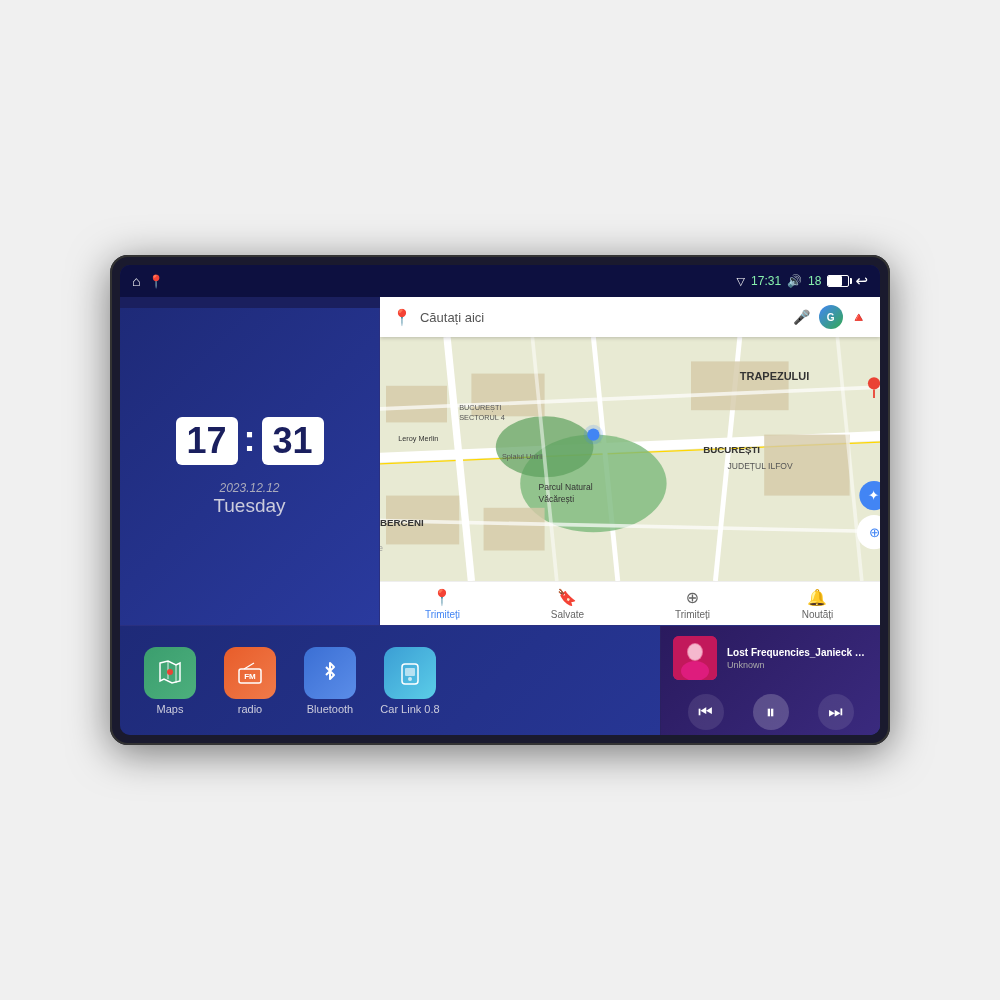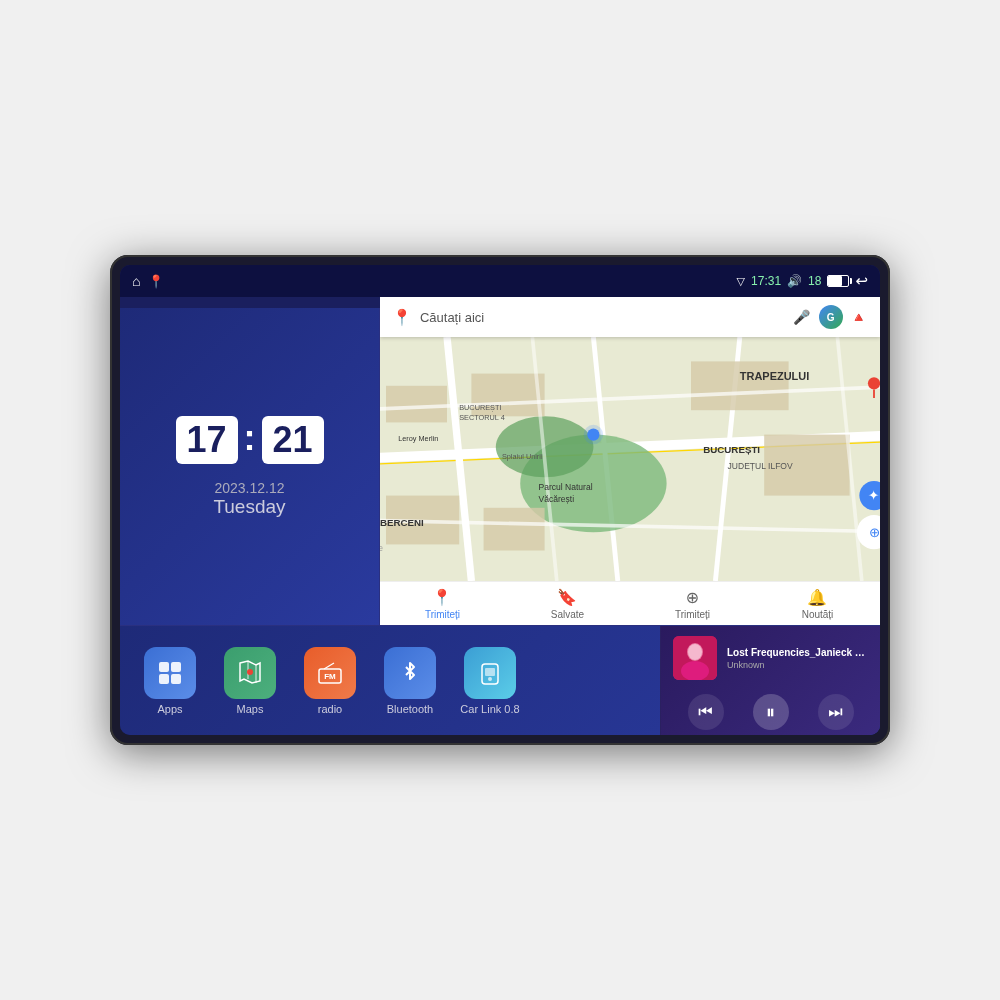--- a/index.html
+++ b/index.html
@@ -136,22 +136,23 @@
       color: #fff;
       line-height: 1;
       margin-top: -4px;
     }
 
     .clock-date {
       text-align: center;
       color: #ccd;
     }
     .clock-date-line {
-      font-size: 14px;
+      font-size: 12px;
       color: #aab;
+      font-style: italic;
     }
     .clock-day-line {
       font-size: 19px;
       color: #ccd;
       font-weight: 500;
     }
 
     
     .map-widget {
       flex: 1;
@@ -352,21 +353,21 @@
 
       <div class="top-section">
 
         <div class="clock-widget">
           <div class="clock-display">
             <div class="clock-block">
               <span class="clock-number">17</span>
             </div>
             <span class="clock-colon">:</span>
             <div class="clock-block">
-              <span class="clock-number">21</span>
+              <span class="clock-number">31</span>
             </div>
           </div>
           <div class="clock-date">
             <div class="clock-date-line">2023.12.12</div>
             <div class="clock-day-line">Tuesday</div>
           </div>
         </div>
 
         <div class="map-widget">
           <div class="map-search-bar">
@@ -450,31 +451,20 @@
               <span>Noutăți</span>
             </div>
           </div>
         </div>
       </div>
 
       <div class="bottom-section">
 
         <div class="apps-bar">
 
-          <div class="app-item">
-            <div class="app-icon-wrapper icon-apps">
-              <svg width="28" height="28" viewBox="0 0 28 28">
-                <rect x="3" y="3" width="10" height="10" rx="2" fill="white" opacity="0.9"></rect>
-                <rect x="15" y="3" width="10" height="10" rx="2" fill="white" opacity="0.9"></rect>
-                <rect x="3" y="15" width="10" height="10" rx="2" fill="white" opacity="0.9"></rect>
-                <rect x="15" y="15" width="10" height="10" rx="2" fill="white" opacity="0.9"></rect>
-              </svg>
-            </div>
-            <span class="app-label">Apps</span>
-          </div>
 
           <div class="app-item">
             <div class="app-icon-wrapper icon-maps">
               <svg width="28" height="28" viewBox="0 0 28 28">
                 <polygon points="4,4 12,2 20,6 24,4 24,22 16,24 8,20 4,22" fill="none" stroke="white" stroke-width="1.5"></polygon>
                 <line x1="12" y1="2" x2="12" y2="20" stroke="white" stroke-width="1.2" opacity="0.7"></line>
                 <line x1="20" y1="6" x2="20" y2="24" stroke="white" stroke-width="1.2" opacity="0.7"></line>
                 <circle cx="14" cy="13" r="3" fill="#ea4335"></circle>
               </svg>
             </div>

